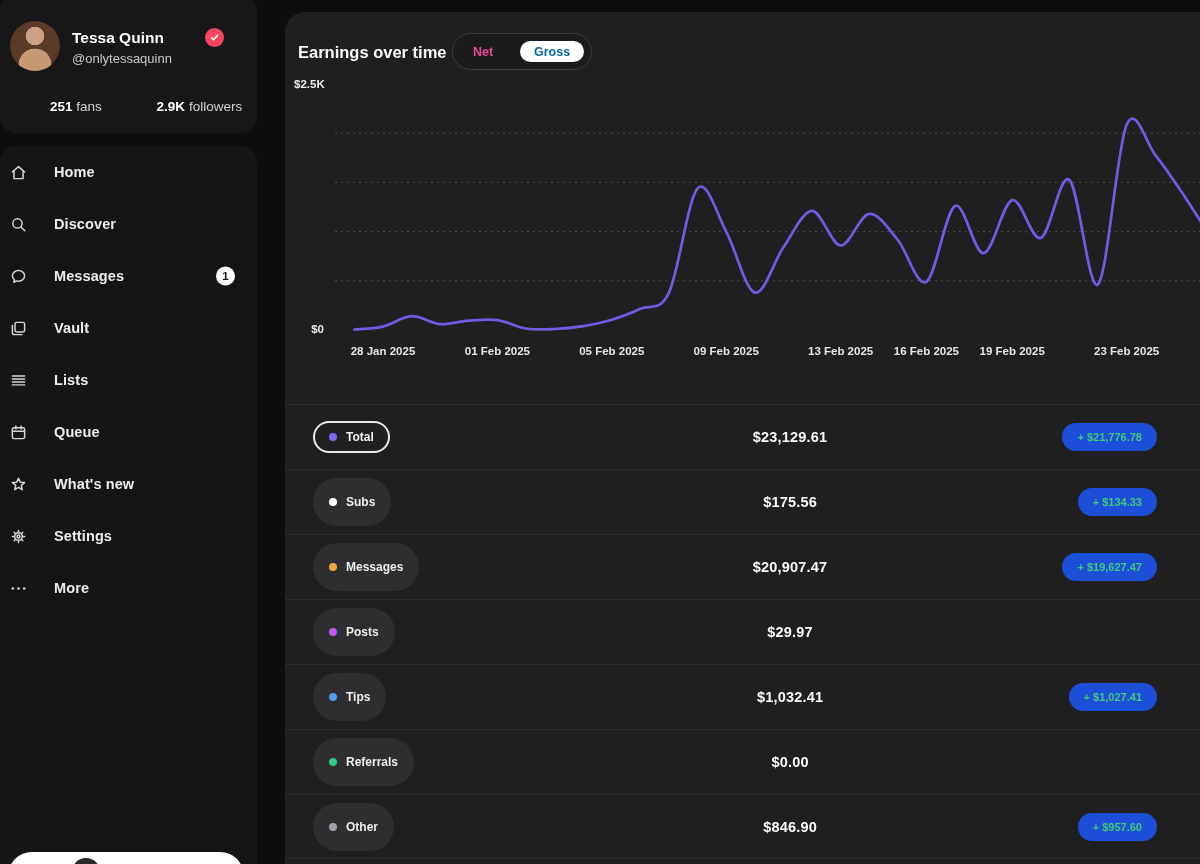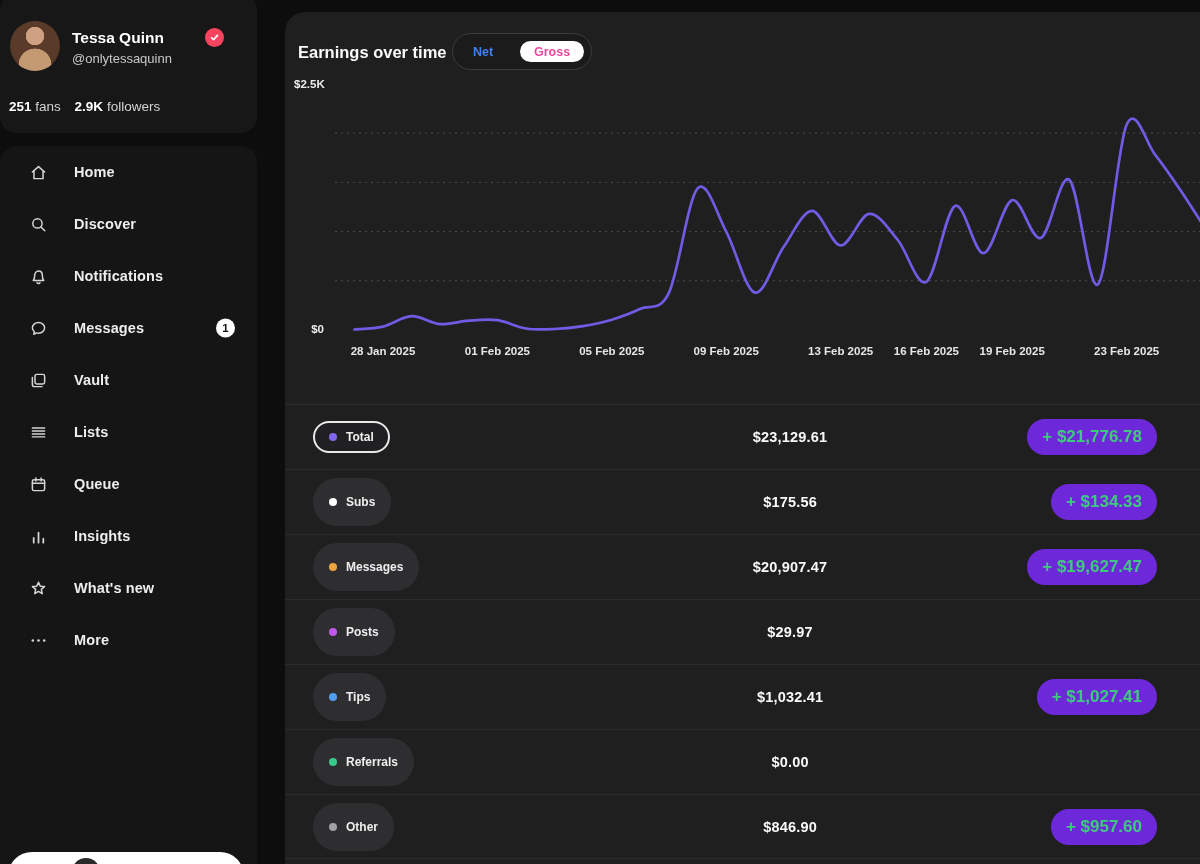--- a/index.html
+++ b/index.html
@@ -13,54 +13,54 @@
     background:
       radial-gradient(circle at 50% 30%, #cfa183 0 21%, rgba(0,0,0,0) 22%),
       radial-gradient(circle at 50% 88%, #c49a72 0 32%, rgba(0,0,0,0) 33%),
       radial-gradient(circle at 50% 45%, #5a3a28 0 62%, #33201a 100%);
     }
   .pname { position:absolute; left:72px; top:35px; font-size:15.5px; font-weight:700; color:#fff; }
   .verify { position:absolute; left:205px; top:34px; width:19px; height:19px; border-radius:50%; background:#f9445f; display:flex; align-items:center; justify-content:center; }
   .verify svg { width:13px; height:13px; }
   .phandle { position:absolute; left:72px; top:57px; font-size:13px; color:#c9c9c9; }
   .pstats { position:absolute; left:9px; top:105px; font-size:13.5px; color:#d4d4d4; }
-  .pstats b { color:#fff; font-weight:700; }
+  .pstats b { color:#fff; font-weight:700;margin-left:41px; }
   .pstats .gap { display:inline-block; width:10px; }
 
   .nav-card { position:absolute; left:0; top:146px; width:257px; height:718px; background:#151515; border-radius:16px 16px 0 0; }
-  .nav-item { position:relative; height:52px; display:flex; align-items:center; padding-left:28px; cursor:pointer; }
+  .nav-item { position:relative; height:52px; display:flex; align-items:center; padding-left:8px; cursor:pointer; }
   .nicon { width:21px; height:21px; margin-right:25px; display:inline-flex; }
   .nicon svg { width:21px; height:21px; stroke:#d6d6d6; fill:none; stroke-width:1.7; stroke-linecap:round; stroke-linejoin:round; }
   .nlabel { font-size:14.5px; font-weight:700; color:#ededed; letter-spacing:.1px; }
   .nbadge { position:absolute; right:22px; top:50%; transform:translateY(-50%); width:19px; height:19px; border-radius:50%; background:#fff; color:#141414; font-size:11.5px; font-weight:700; line-height:19px; text-align:center; }
   .newpost { position:absolute; left:8px; top:706px; width:236px; height:48px; background:#fff; border-radius:24px; }
   .np-avatar { position:absolute; left:64px; top:6px; width:28px; height:28px; border-radius:50%; background:#2a2a2a; }
 
   
   .panel { position:absolute; left:285px; top:12px; width:915px; height:852px; background:#1f1f1f; border-radius:20px 0 0 0; }
   .ptitle { position:absolute; left:13px; top:31px; font-size:16.5px; font-weight:700; color:#fafafa; }
   .toggle { position:absolute; left:167px; top:21px; width:140px; height:37px; background:#1b1b1b; border:1px solid #3d3d3d; border-radius:19px; display:flex; }
-  .tog { flex:1; background:transparent; border:none; color:#3b82f6; font-family:"Liberation Sans",sans-serif; font-size:12.5px; font-weight:700; cursor:pointer; border-radius:16px; }
-  .tog.selected { background:#fff; color:#ec4899; margin:7px; flex:1.06; }
+  .tog { flex:1; background:transparent; border:none; color:#ec4899; font-family:"Liberation Sans",sans-serif; font-size:12.5px; font-weight:700; cursor:pointer; border-radius:16px; }
+  .tog.selected { background:#fff; color:#0369a1; margin:7px; flex:1.06; }
 
   .chart { position:absolute; left:0; top:83px; width:915px; height:280px; }
   .ylab { position:absolute; font-size:11.5px; font-weight:700; color:#ececec; }
   .ylab.top { left:9px; top:-17px; }
   .ylab.zero { left:0; top:228px; width:39px; text-align:right; }
   #chart-svg { position:absolute; left:0; top:0; width:915px; height:262px; overflow:hidden; }
   .xtick { position:absolute; top:250px; transform:translateX(-50%); font-size:11.5px; font-weight:700; color:#e6e6e6; white-space:nowrap; }
 
   .rows { position:absolute; left:0; top:392px; width:915px; }
   .row { position:relative; height:65px; border-top:1px solid #2b2b2b; }
   .row:last-child { border-bottom:1px solid #2b2b2b; }
   .pill { position:absolute; left:28px; top:50%; transform:translateY(-50%); display:inline-flex; align-items:center; gap:9px; background:#2e2e31; border-radius:999px; padding:17px 16px; font-size:12px; font-weight:700; color:#eeeeee; cursor:pointer; }
   .row.selected .pill { background:#202023; border:2px solid #e9e9ec; padding:7px 14px; }
   .dot { width:8px; height:8px; border-radius:50%; display:inline-block; }
   .rvalue { position:absolute; left:55.2%; top:50%; transform:translate(-50%,-50%); font-size:14.5px; font-weight:700; color:#fafafa; letter-spacing:.2px; }
-  .rdelta { position:absolute; right:43px; top:50%; transform:translateY(-50%); background:#6d28d9; color:#3ecb7d; border-radius:999px; padding:8px 15px; font-size:17px; font-weight:700; white-space:nowrap; }
+  .rdelta { position:absolute; right:43px; top:50%; transform:translateY(-50%); background:#1d4ed8; color:#3ecb7d; border-radius:999px; padding:8px 15px; font-size:11px; font-weight:700; white-space:nowrap; }
 </style>
 </head>
 <body>
 
 <div class="stage">
 
   <aside class="sidebar">
     <section class="profile-card">
       <div class="avatar"></div>
       <div class="pname">Tessa Quinn</div>
@@ -96,30 +96,20 @@
                 <circle cx="10.8" cy="10.8" r="5.3"></circle>
                 <path d="M14.8 14.8 19.2 19.2"></path>
               </svg>
             </span>
     <span class="nlabel">Discover</span>
 
   </div>
           <div class="nav-item">
     <span class="nicon">
               <svg viewBox="0 0 24 24">
-                <path d="M6 16.5 H18 C16.8 15.2 16.4 13.4 16.4 11 C16.4 8 14.6 5.8 12 5.8 C9.4 5.8 7.6 8 7.6 11 C7.6 13.4 7.2 15.2 6 16.5 Z"></path>
-                <path d="M10.3 19 a1.9 1.9 0 0 0 3.4 0"></path>
-              </svg>
-            </span>
-    <span class="nlabel">Notifications</span>
-
-  </div>
-          <div class="nav-item">
-    <span class="nicon">
-              <svg viewBox="0 0 24 24">
                 <path d="M12 5.2 C8.1 5.2 5 7.9 5 11.2 C5 13 5.9 14.6 7.3 15.7 L6.6 18.6 L9.8 17 C10.5 17.2 11.2 17.3 12 17.3 C15.9 17.3 19 14.6 19 11.2 C19 7.9 15.9 5.2 12 5.2 Z"></path>
               </svg>
             </span>
     <span class="nlabel">Messages</span>
     <span class="nbadge">1</span>
   </div>
           <div class="nav-item">
     <span class="nicon">
               <svg viewBox="0 0 24 24">
                 <rect x="8" y="5" width="11" height="11" rx="2"></rect>
@@ -144,33 +134,35 @@
                 <rect x="5" y="6.5" width="14" height="12.5" rx="2"></rect>
                 <path d="M5 10.5 H19 M9 4.5 V8 M15 4.5 V8"></path>
               </svg>
             </span>
     <span class="nlabel">Queue</span>
 
   </div>
           <div class="nav-item">
     <span class="nicon">
               <svg viewBox="0 0 24 24">
-                <path d="M6.5 19 V13.5 M12 19 V7.5 M17.5 19 V14.5" stroke-width="2"></path>
-              </svg>
-            </span>
-    <span class="nlabel">Insights</span>
-
-  </div>
-          <div class="nav-item">
-    <span class="nicon">
-              <svg viewBox="0 0 24 24">
                 <path d="M12 4.8 L14 9.3 18.9 9.8 15.2 13 16.3 17.9 12 15.3 7.7 17.9 8.8 13 5.1 9.8 10 9.3 Z"></path>
               </svg>
             </span>
     <span class="nlabel">What's new</span>
+
+  </div>
+          <div class="nav-item">
+    <span class="nicon">
+              <svg viewBox="0 0 24 24">
+                <circle cx="12" cy="12" r="4.4"></circle>
+                <circle cx="12" cy="12" r="1.7"></circle>
+                <path d="M16.6 12H19 M15.25 15.25 16.95 16.95 M12 16.6V19 M8.75 15.25 7.05 16.95 M7.4 12H5 M8.75 8.75 7.05 7.05 M12 7.4V5 M15.25 8.75 16.95 7.05"></path>
+              </svg>
+            </span>
+    <span class="nlabel">Settings</span>
 
   </div>
           <div class="nav-item">
     <span class="nicon">
               <svg viewBox="0 0 24 24">
                 <circle cx="5.5" cy="12" r="1.45" fill="#d6d6d6" stroke="none"></circle>
                 <circle cx="12" cy="12" r="1.45" fill="#d6d6d6" stroke="none"></circle>
                 <circle cx="18.5" cy="12" r="1.45" fill="#d6d6d6" stroke="none"></circle>
               </svg>
             </span>

